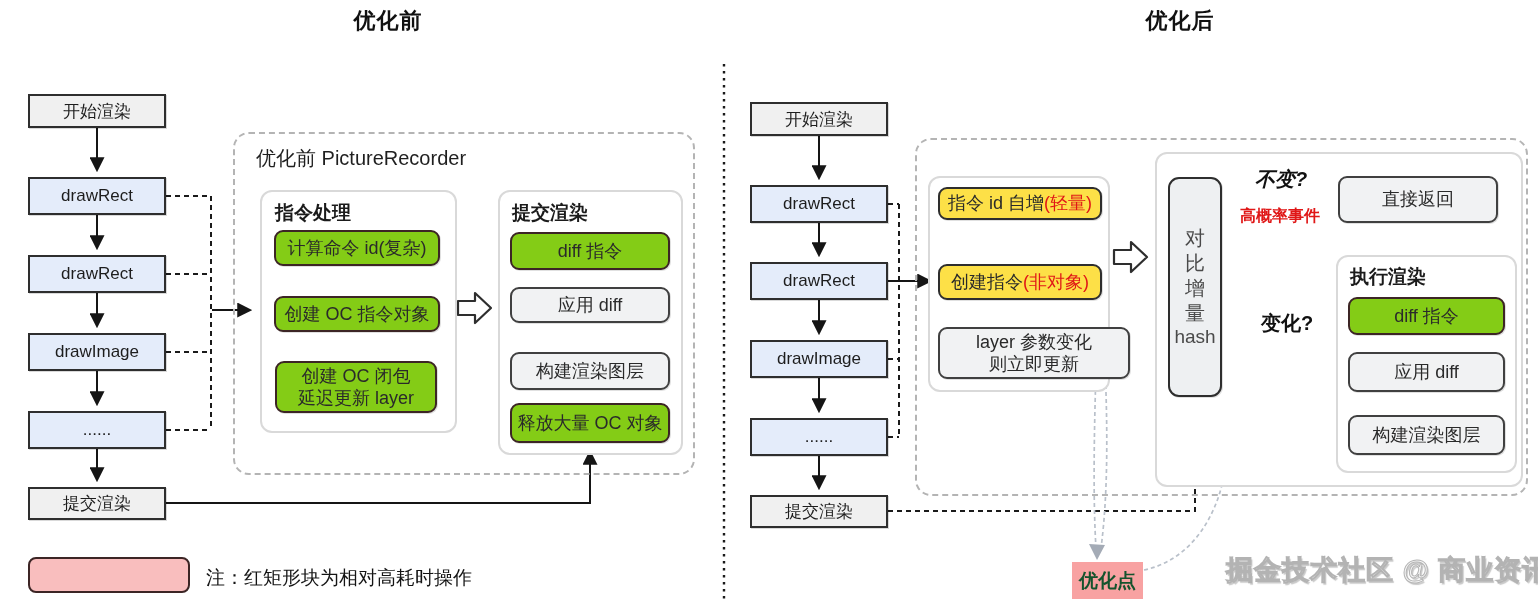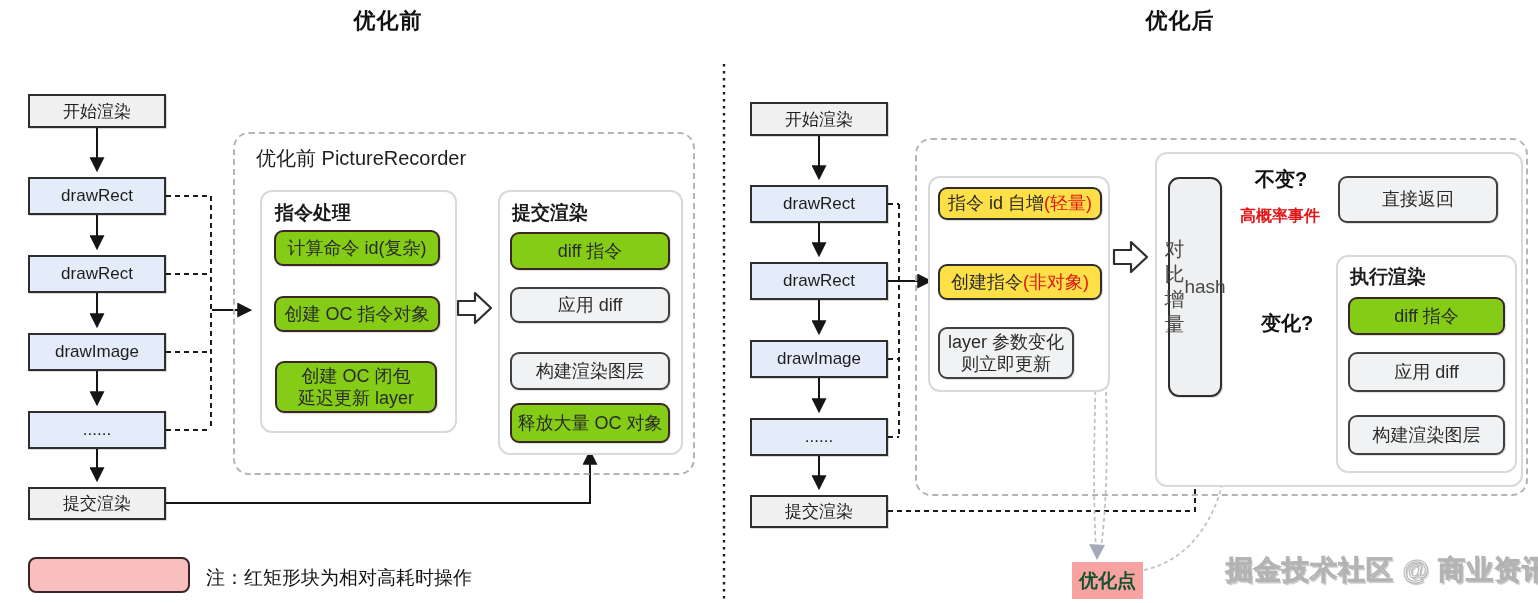--- a/index.html
+++ b/index.html
@@ -30,21 +30,21 @@
   }
   .op.pink{background:#84cc16;border-color:#3c2525;}
   .op.lightgray{background:#f1f2f3;border-color:#404040;}
   .op.white{background:#fde047;}
   .hl{color:#e01717;}
   .recorder-title{position:absolute;font-size:20px;font-weight:400;color:#1f1f1f;}
   .q-label{position:absolute;font-size:20px;font-weight:600;color:#111;}
   .red-note{position:absolute;font-size:16px;font-weight:700;color:#e01717;}
   .hash-box{
     position:absolute;border:2px solid #2e2e2e;border-radius:11px;background:#eef0f2;
-    display:flex;flex-direction:row;align-items:center;justify-content:center;
+    display:flex;flex-direction:column;align-items:center;justify-content:center;
     box-shadow:1px 1px 0 rgba(0,0,0,.12);
   }
   .hash-cn{width:24px;word-break:break-all;font-size:20px;line-height:25px;color:#4a4a4a;font-weight:500;text-align:center;}
   .hash-en{font-size:19px;color:#4a4a4a;font-weight:500;line-height:22px;white-space:nowrap;}
   .opt-point{
     position:absolute;display:flex;align-items:center;justify-content:center;
     background:#f8a2a2;color:#14532d;font-size:19px;font-weight:600;
   }
   .legend-swatch{position:absolute;background:#f9bebe;border:2px solid #3c2525;border-radius:8px;}
   .legend-note{position:absolute;font-size:19px;font-weight:500;color:#141414;}
@@ -166,31 +166,31 @@
 
   <div class="dashed-box" style="left:915px;top:138px;width:613px;height:358px;"></div>
 
   <div class="solid-group" style="left:928px;top:176px;width:182px;height:216px;"></div>
   <div class="op white" style="left:938px;top:187px;width:164px;height:33px;">
     <span>指令 id 自增</span><span class="hl">(轻量)</span>
   </div>
   <div class="op white" style="left:938px;top:264px;width:164px;height:36px;">
     <span>创建指令</span><span class="hl">(非对象)</span>
   </div>
-  <div class="op lightgray" style="left:938px;top:327px;width:136px;height:52px;">layer 参数变化
+  <div class="op lightgray" style="left:938px;top:327px;width:192px;height:52px;">layer 参数变化
 则立即更新</div>
 
   <div class="solid-group" style="left:1155px;top:152px;width:368px;height:335px;"></div>
 
   <div class="hash-box" style="left:1168px;top:177px;width:54px;height:220px;">
     <span class="hash-cn">对比增量</span>
     <span class="hash-en">hash</span>
   </div>
 
-  <div class="q-label" style="left:1246px;top:166px;width:70px;text-align:center;">不变?</div>
+  <div class="q-label" style="left:1246px;top:166px;width:70px;text-align:center;font-style:italic;">不变?</div>
   <div class="red-note" style="left:1240px;top:206px;">高概率事件</div>
   <div class="op lightgray" style="left:1338px;top:176px;width:160px;height:47px;">直接返回</div>
 
   <div class="q-label" style="left:1252px;top:310px;width:70px;text-align:center;">变化?</div>
 
   <div class="solid-group" style="left:1336px;top:255px;width:181px;height:218px;"></div>
   <div class="group-title" style="left:1350px;top:264px;">执行渲染</div>
   <div class="op pink" style="left:1348px;top:297px;width:157px;height:38px;">diff 指令</div>
   <div class="op lightgray" style="left:1348px;top:352px;width:157px;height:40px;">应用 diff</div>
   <div class="op lightgray" style="left:1348px;top:415px;width:157px;height:40px;">构建渲染图层</div>

